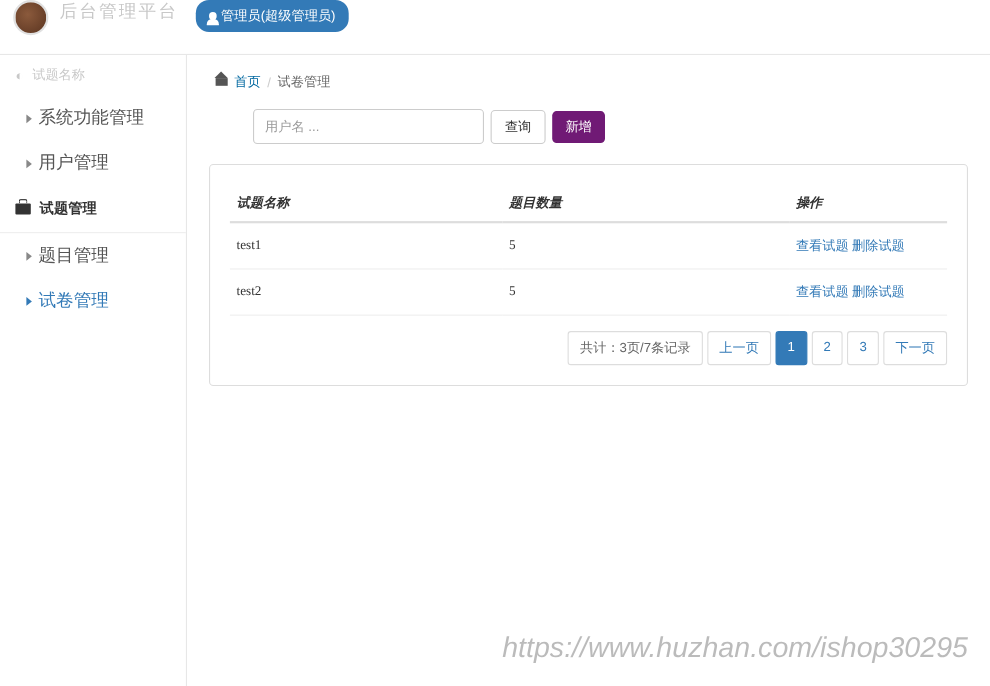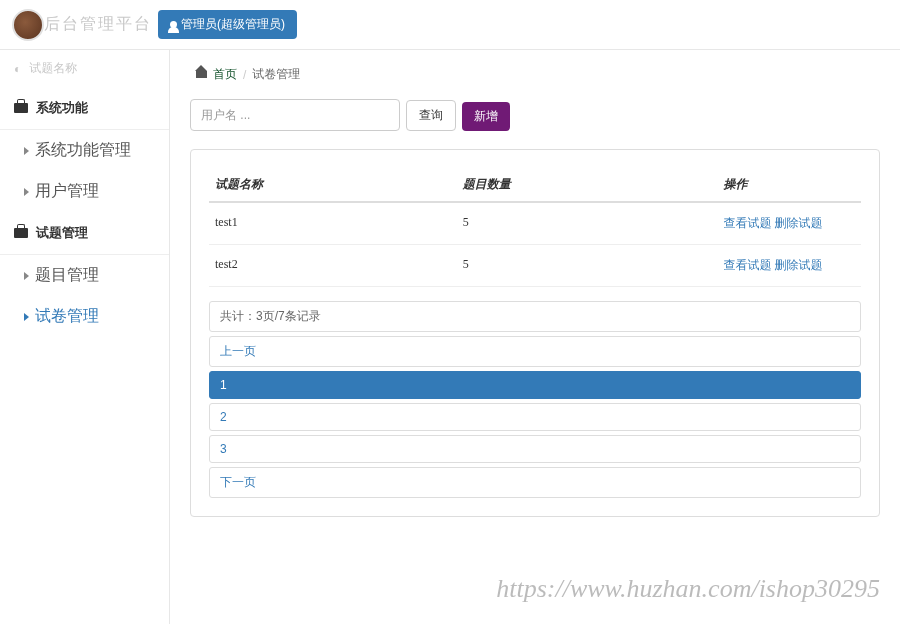--- a/index.html
+++ b/index.html
@@ -1,60 +1,60 @@
 <!DOCTYPE html>
 <html><head>
   <meta charset="utf-8">
   <style>
     * { box-sizing: border-box; margin: 0; padding: 0; }
     body { font-family: "Helvetica Neue", Helvetica, Arial, sans-serif; font-size: 13px; color: #333; background: #fff; }
     
-    .topbar { height: 50px; display: flex; align-items: center; padding: 0 12px; border-bottom: 1px solid #e7e7e7; }
+    .topbar { height: 50px; display: flex; align-items: flex-start; padding: 0 12px; border-bottom: 1px solid #e7e7e7; gap: 10px; }
     .avatar { width: 32px; height: 32px; border-radius: 50%; background: radial-gradient(circle at 40% 40%, #8b5a3c, #5a3420); border: 2px solid #e0e0e0; }
     .brand-text { color: #c8c8c8; font-size: 16px; margin-right: 6px; letter-spacing: 2px; }
     .btn { display: inline-flex; align-items: center; gap: 4px; padding: 6px 12px; border-radius: 4px; color: #fff; cursor: pointer; font-size: 12px; border: none; }
-    .btn-info { background: #337ab7; }
+    .btn-info { background: #337ab7; border-radius: 12px; }
     .btn-danger { background: #d9534f; }
     
     .main-wrap { display: flex; min-height: calc(100vh - 50px); }
     .sidebar { width: 170px; border-right: 1px solid #e7e7e7; background: #fff; }
     .side-item { display: flex; align-items: center; gap: 8px; padding: 10px 14px; color: #555; cursor: pointer; font-size: 12px; }
     .side-item.faded { color: #c8c8c8; }
     .side-section { display: flex; align-items: center; gap: 8px; padding: 12px 14px; font-weight: bold; font-size: 13px; color: #333; border-bottom: 1px solid #eee; }
     .sub-item { display: flex; align-items: center; gap: 6px; padding: 10px 14px 10px 24px; color: #555; cursor: pointer; font-size: 16px; }
     .sub-item.active { color: #337ab7; }
     .caret-r { width: 0; height: 0; border-top: 4px solid transparent; border-bottom: 4px solid transparent; border-left: 5px solid #888; }
     .caret-r.active { border-left-color: #337ab7; }
     
     .briefcase-icon { width: 14px; height: 10px; background: #333; border-radius: 1px; position: relative; }
     .briefcase-icon::before { content: ""; position: absolute; top: -4px; left: 3px; width: 6px; height: 3px; border: 1.5px solid #333; border-bottom: none; border-radius: 2px 2px 0 0; }
     
     .content { flex: 1; padding: 0 20px 20px; }
     .breadcrumb { padding: 16px 6px; color: #666; font-size: 12px; display: flex; align-items:center; gap: 6px; }
-    .breadcrumb a { color: #14532d; text-decoration: none; cursor: pointer; }
+    .breadcrumb a { color: #0369a1; text-decoration: none; cursor: pointer; }
     .breadcrumb .sep { color: #ccc; }
     
-    .filter-row { display: flex; gap: 6px; align-items: flex-end; margin-bottom: 18px; }
+    .filter-row { display: flex; gap: 6px; align-items: center; margin-bottom: 18px; margin-left: 40px; }
     .filter-row input { width: 210px; height: 32px; padding: 0 10px; border: 1px solid #ccc; border-radius: 4px; font-size: 12px; color: #555; }
     .filter-row input::placeholder { color: #999; }
     .btn-default { background: #fff; border: 1px solid #ccc; color: #333; }
     .btn-primary2 { background: #701a75; }
     
     .panel { border: 1px solid #ddd; border-radius: 4px; padding: 18px; }
     table { width: 100%; border-collapse: collapse; }
     th { text-align: left; font-weight: bold; font-size: 12px; color: #333; padding: 8px 6px; border-bottom: 2px solid #ddd; font-style: italic; }
     td { padding: 12px 6px; font-size: 12px; color: #333; vertical-align: top; border-bottom: 1px solid #eee; font-family: Liberation Serif, serif; }
     td .alink { color: #337ab7; cursor: pointer; }
     
-    .pager { display: flex; justify-content: flex-end; gap: 4px; margin-top: 14px; flex-direction: column; }
+    .pager { display: flex; justify-content: flex-end; gap: 4px; margin-top: 14px; }
     .pg { border: 1px solid #ddd; padding: 6px 10px; font-size: 12px; color: #337ab7; cursor: pointer; border-radius: 3px; background: #fff; }
     .pg.info { color: #666; cursor: default; }
     .pg.active { background: #337ab7; color: #fff; border-color: #337ab7; }
     
-    .watermark { position: fixed; right: 20px; bottom: 20px; color: rgba(60,60,60,0.35); font-style: italic; font-family: Liberation Serif, serif; font-size: 26px; pointer-events:none; }
+    .watermark { position: fixed; right: 20px; bottom: 20px; color: rgba(60,60,60,0.35); font-style: italic; font-family: Liberation Sans, sans-serif; font-size: 26px; pointer-events:none; }
     
     .home-icon { display:inline-block; width: 11px; height: 7px; background:#555; position:relative; }
     .home-icon::before { content:""; position:absolute; top:-6px; left:-1px; border-left:6.5px solid transparent; border-right:6.5px solid transparent; border-bottom:6px solid #555; }
     .user-ico { width:7px; height:7px; border-radius:50%; background:#fff; position:relative; display:inline-block; }
     .user-ico::after { content:""; position:absolute; top:6px; left:-2px; width:11px; height:6px; background:#fff; border-radius:5px 5px 0 0; }
     .power-ico { width:11px; height:11px; border:2px solid #fff; border-radius:50%; position:relative; display:inline-block; border-top-color:transparent; }
     .power-ico::after { content:""; position:absolute; top:-3px; left:3.5px; width:2px; height:7px; background:#fff; }
   </style>
 </head>
 <body>
@@ -66,24 +66,20 @@
     <span class="user-ico"></span>
     <span>管理员(超级管理员)</span>
   </button>
 </div>
 
 <div class="main-wrap">
   <div class="sidebar">
     <div class="side-item faded">
       <span>◐</span>
       <span>试题名称</span>
-    </div>
-    <div class="side-section">
-      <span class="briefcase-icon"></span>
-      <span>系统功能</span>
     </div>
     <div class="sub-item">
         <span class="caret-r"></span>
         <span>系统功能管理</span>
       </div>
     <div class="sub-item">
         <span class="caret-r"></span>
         <span>用户管理</span>
       </div>
     <div class="side-section">

